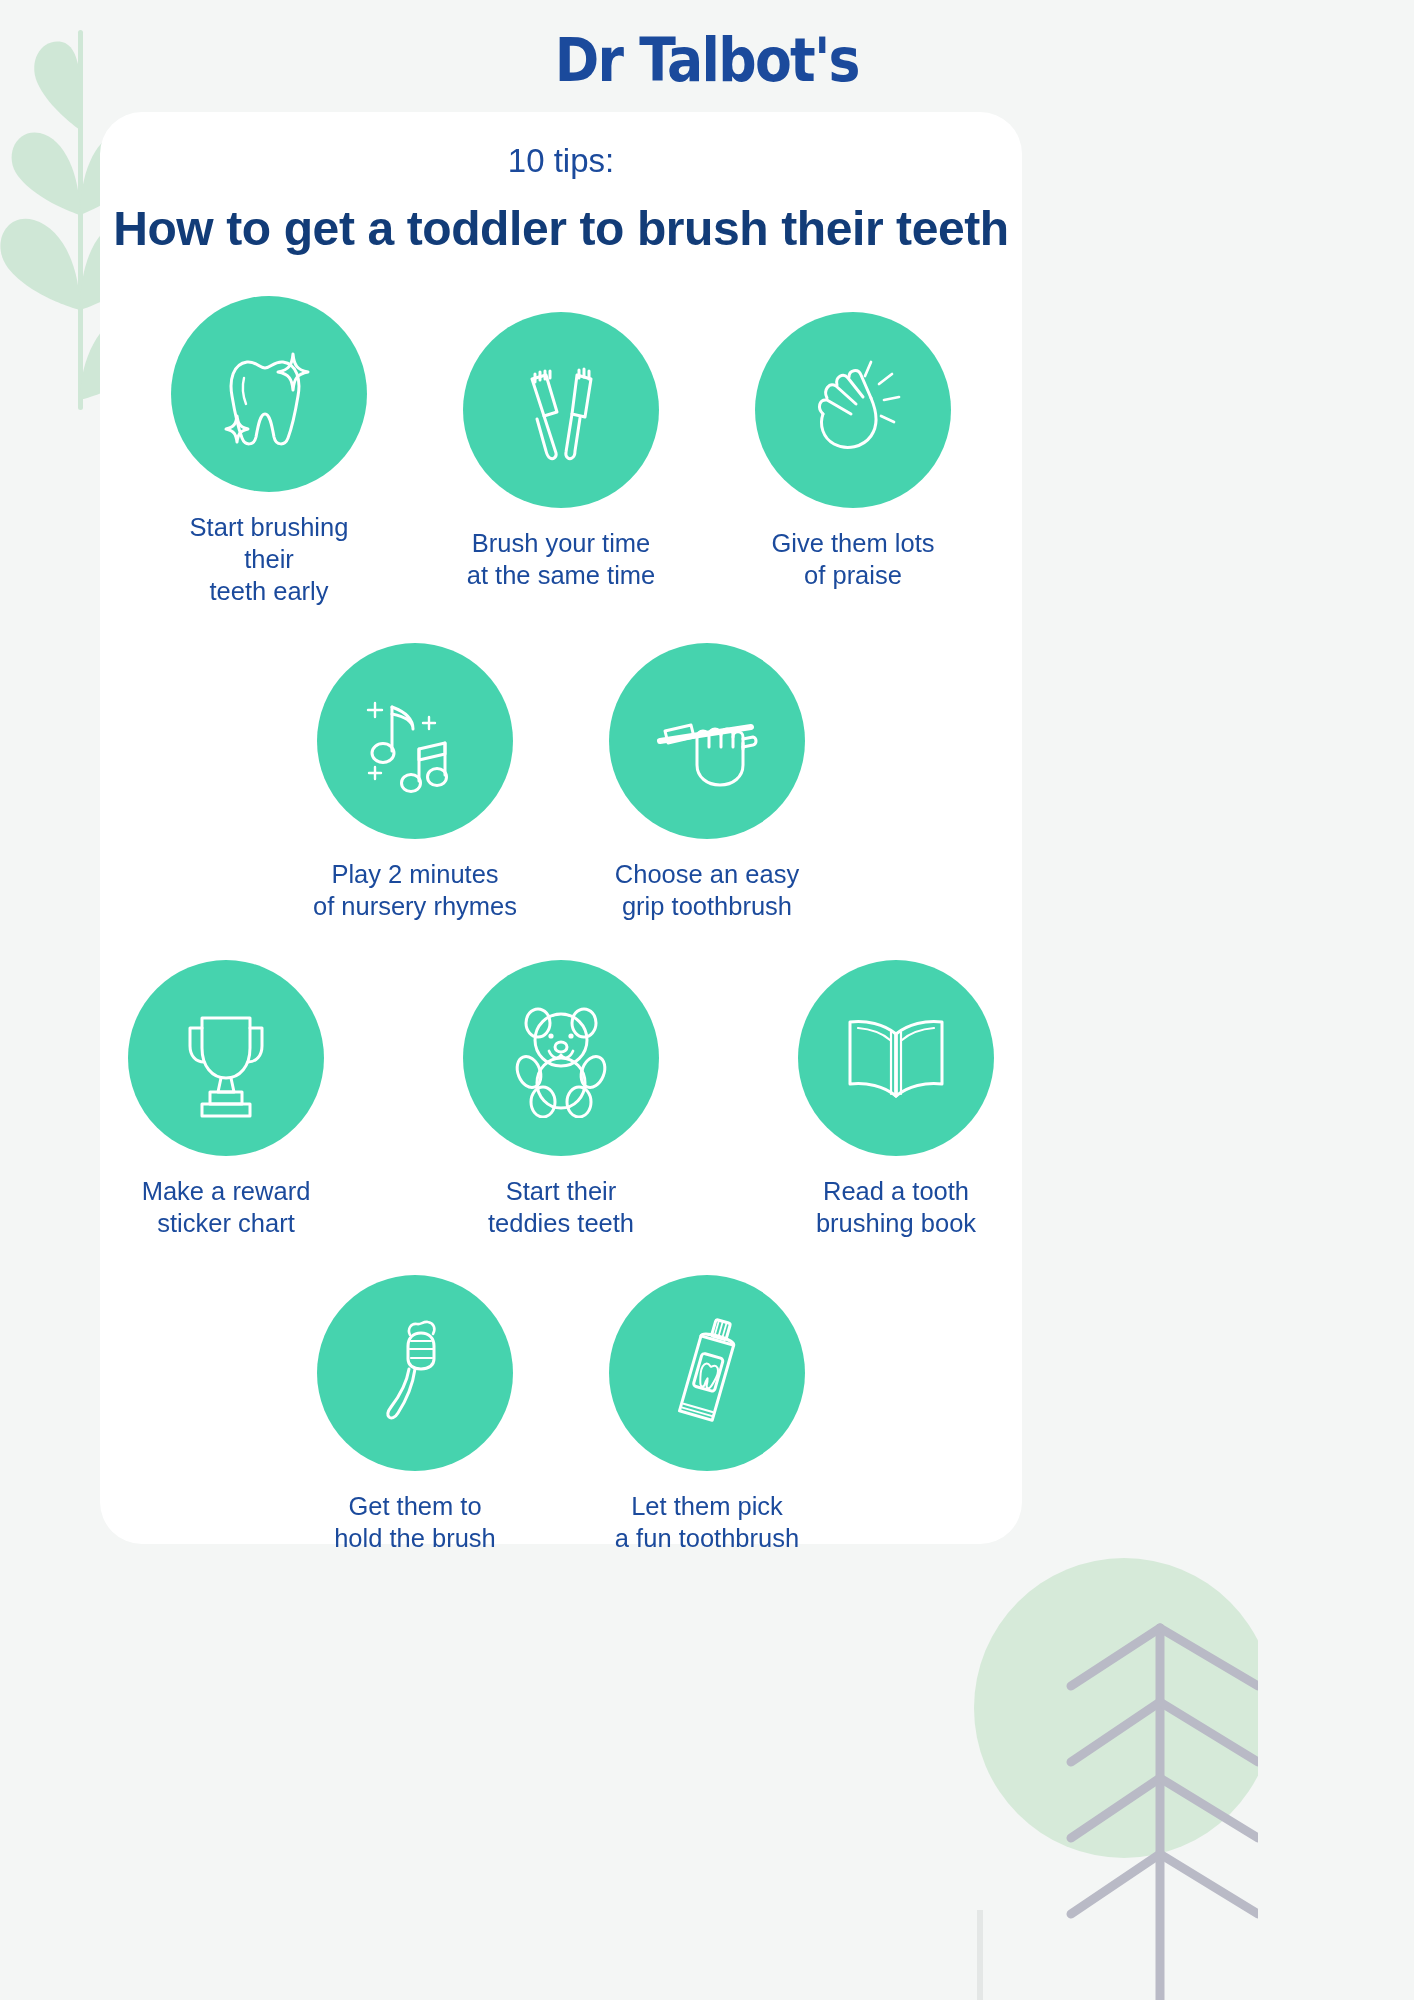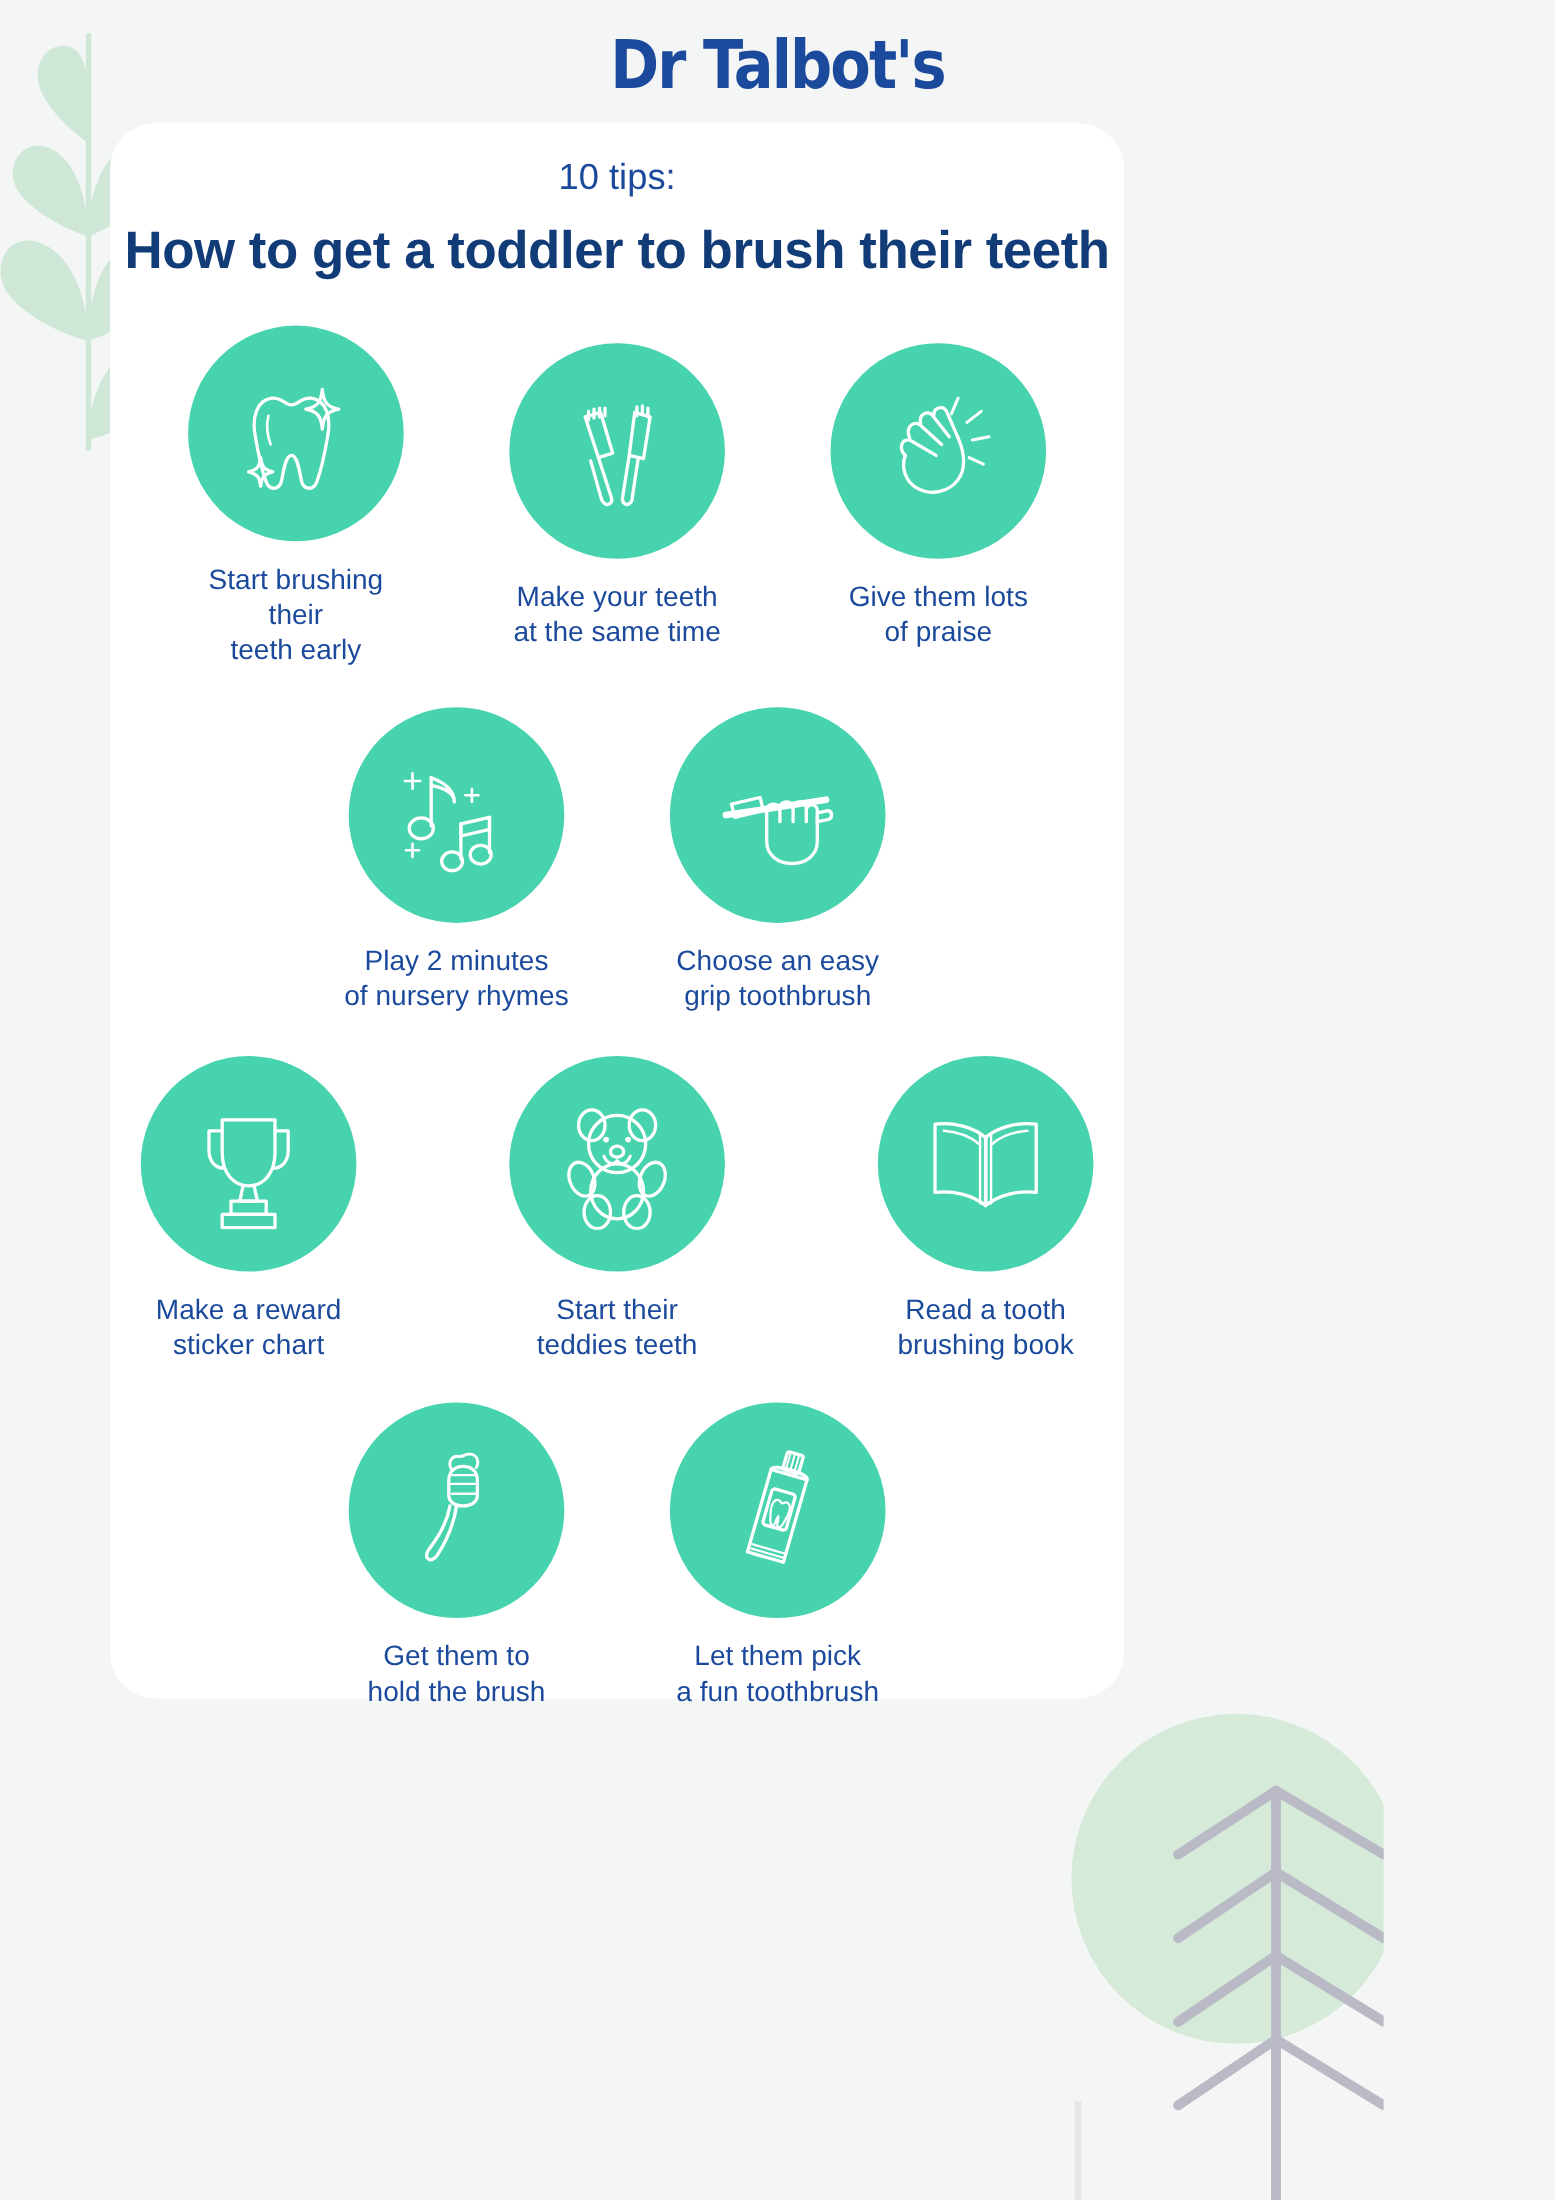--- a/index.html
+++ b/index.html
@@ -152,21 +152,21 @@
 
             <path d="M31 29 L45 25 L56 62 L43 66 Z"></path>
             <path d="M43 66 L55 103 C56 107 52 110 49 108 C47 107 46 105 45 101 L36 69"></path>
             <path d="M34 32 L34 24 M39 30 L39 22 M44 29 L44 21 M49 28 L49 21"></path>
 
             <path d="M76 25 L90 29 L84 67 L71 64 Z"></path>
             <path d="M71 64 L65 102 C64 107 68 110 71 108 C73 107 74 105 74 101 L79 68"></path>
             <path d="M78 28 L78 20 M83 27 L83 19 M88 29 L88 21"></path>
           </svg>
         </div>
-        <div class="tip-label">Make your teeth
+        <div class="tip-label">Brush your time
 at the same time</div>
       </div>
 
       <div class="tip">
         <div class="tip-circle">
           <svg width="120" height="120" viewBox="0 0 120 120" fill="none" stroke="#ffffff" stroke-width="3" stroke-linecap="round" stroke-linejoin="round">
             <path d="M30 64 C24 58 26 49 34 50 L58 64"></path>
             <path d="M34 48 C30 40 36 32 43 36 L63 54"></path>
             <path d="M44 35 C42 27 50 22 55 28 L70 47"></path>
             <path d="M56 27 C56 20 65 18 68 25 L78 48"></path>

